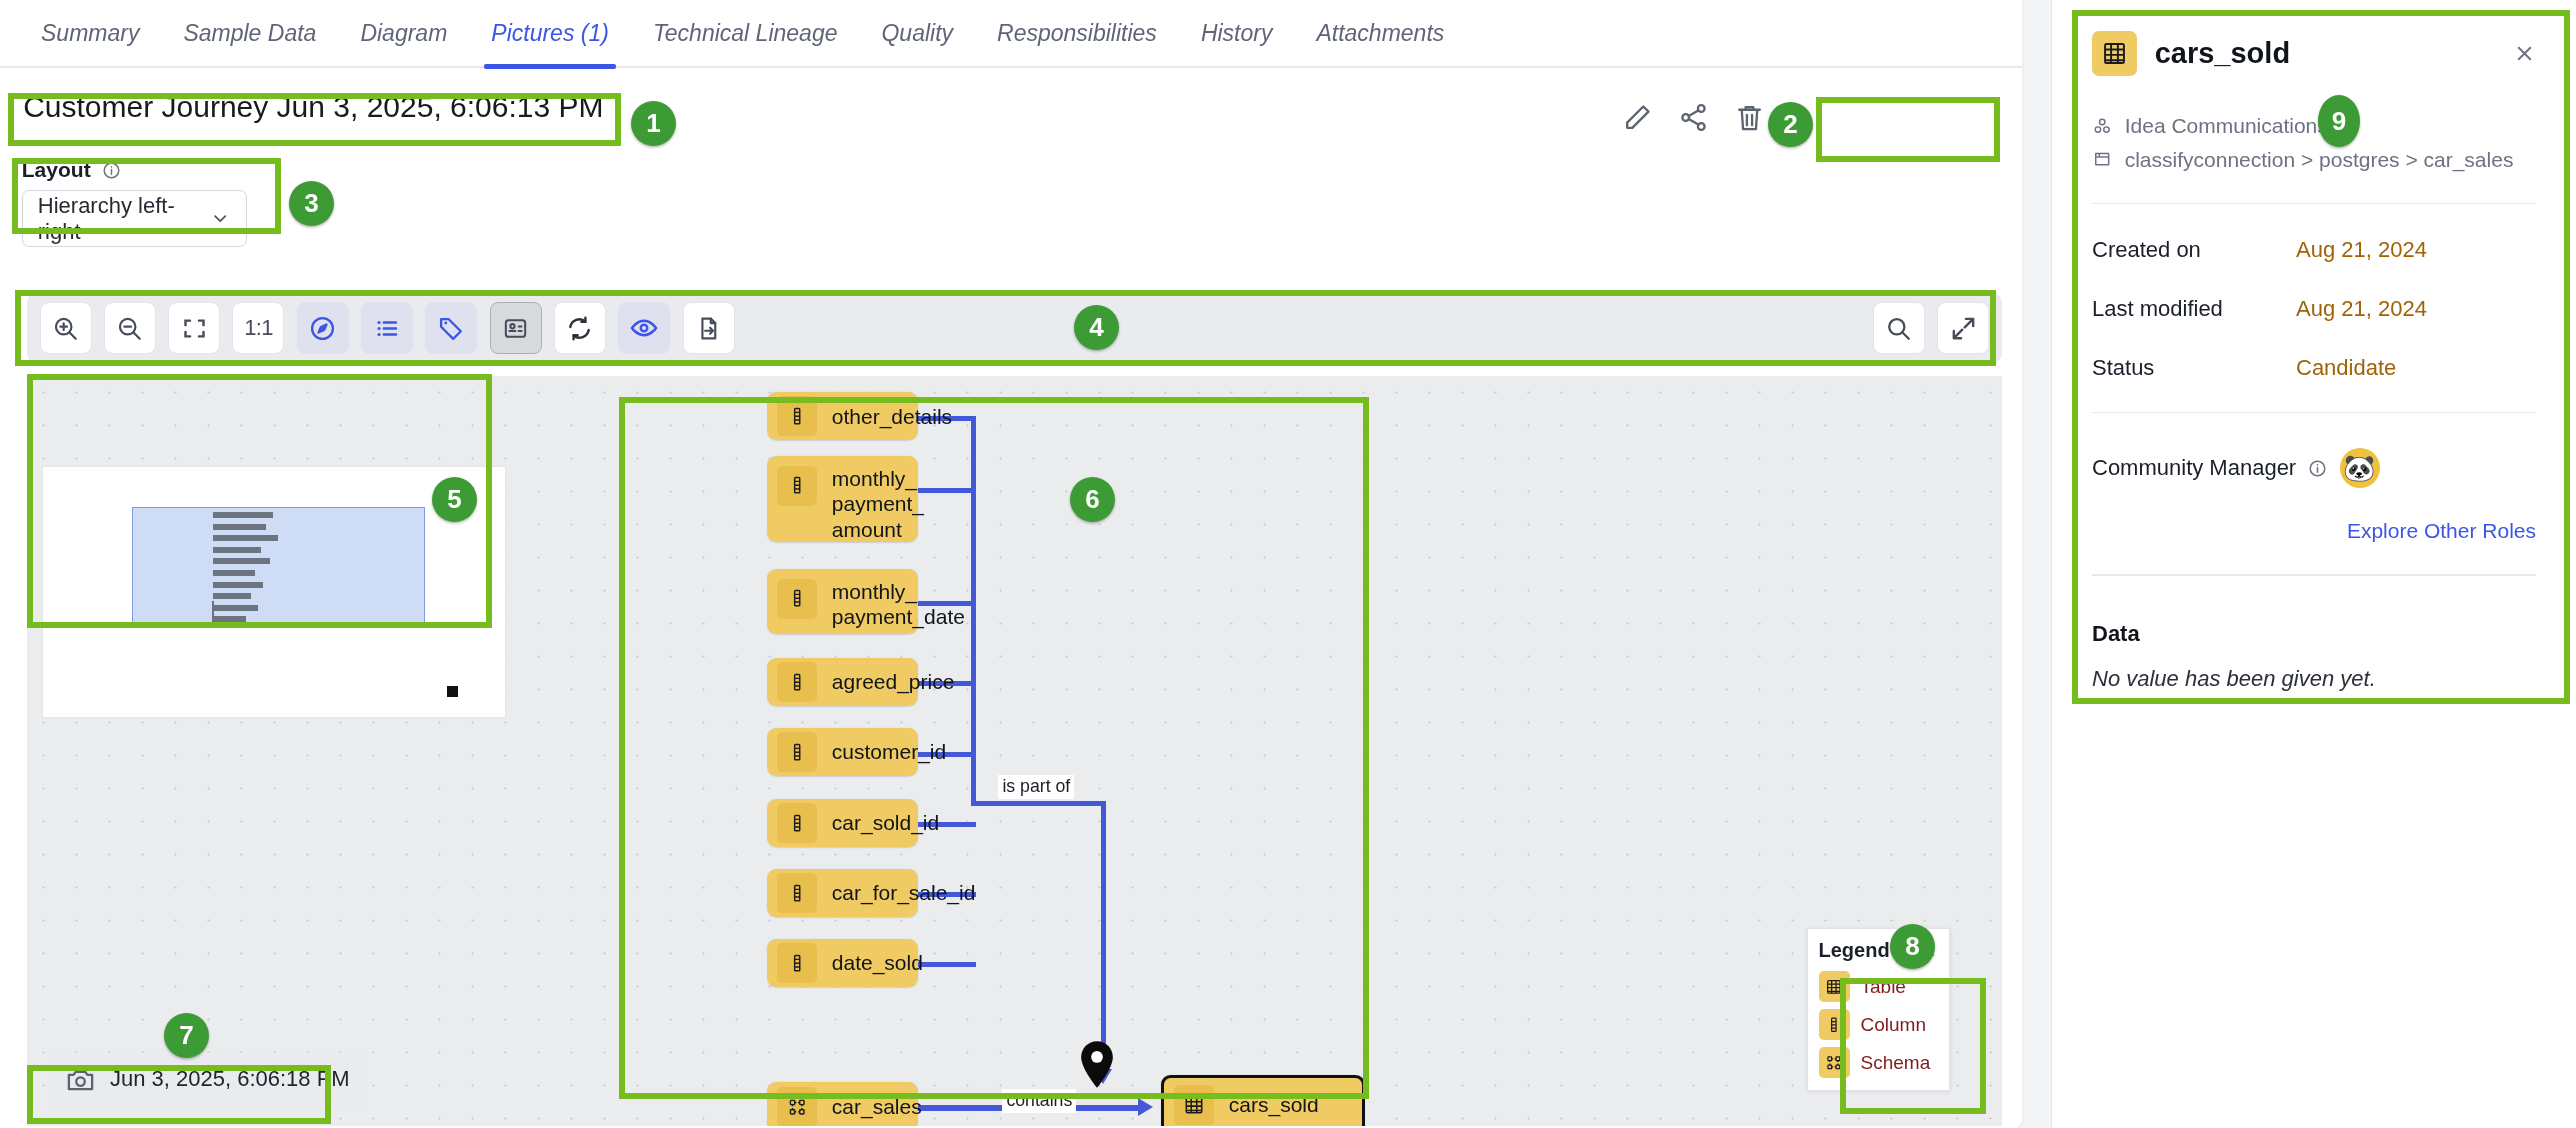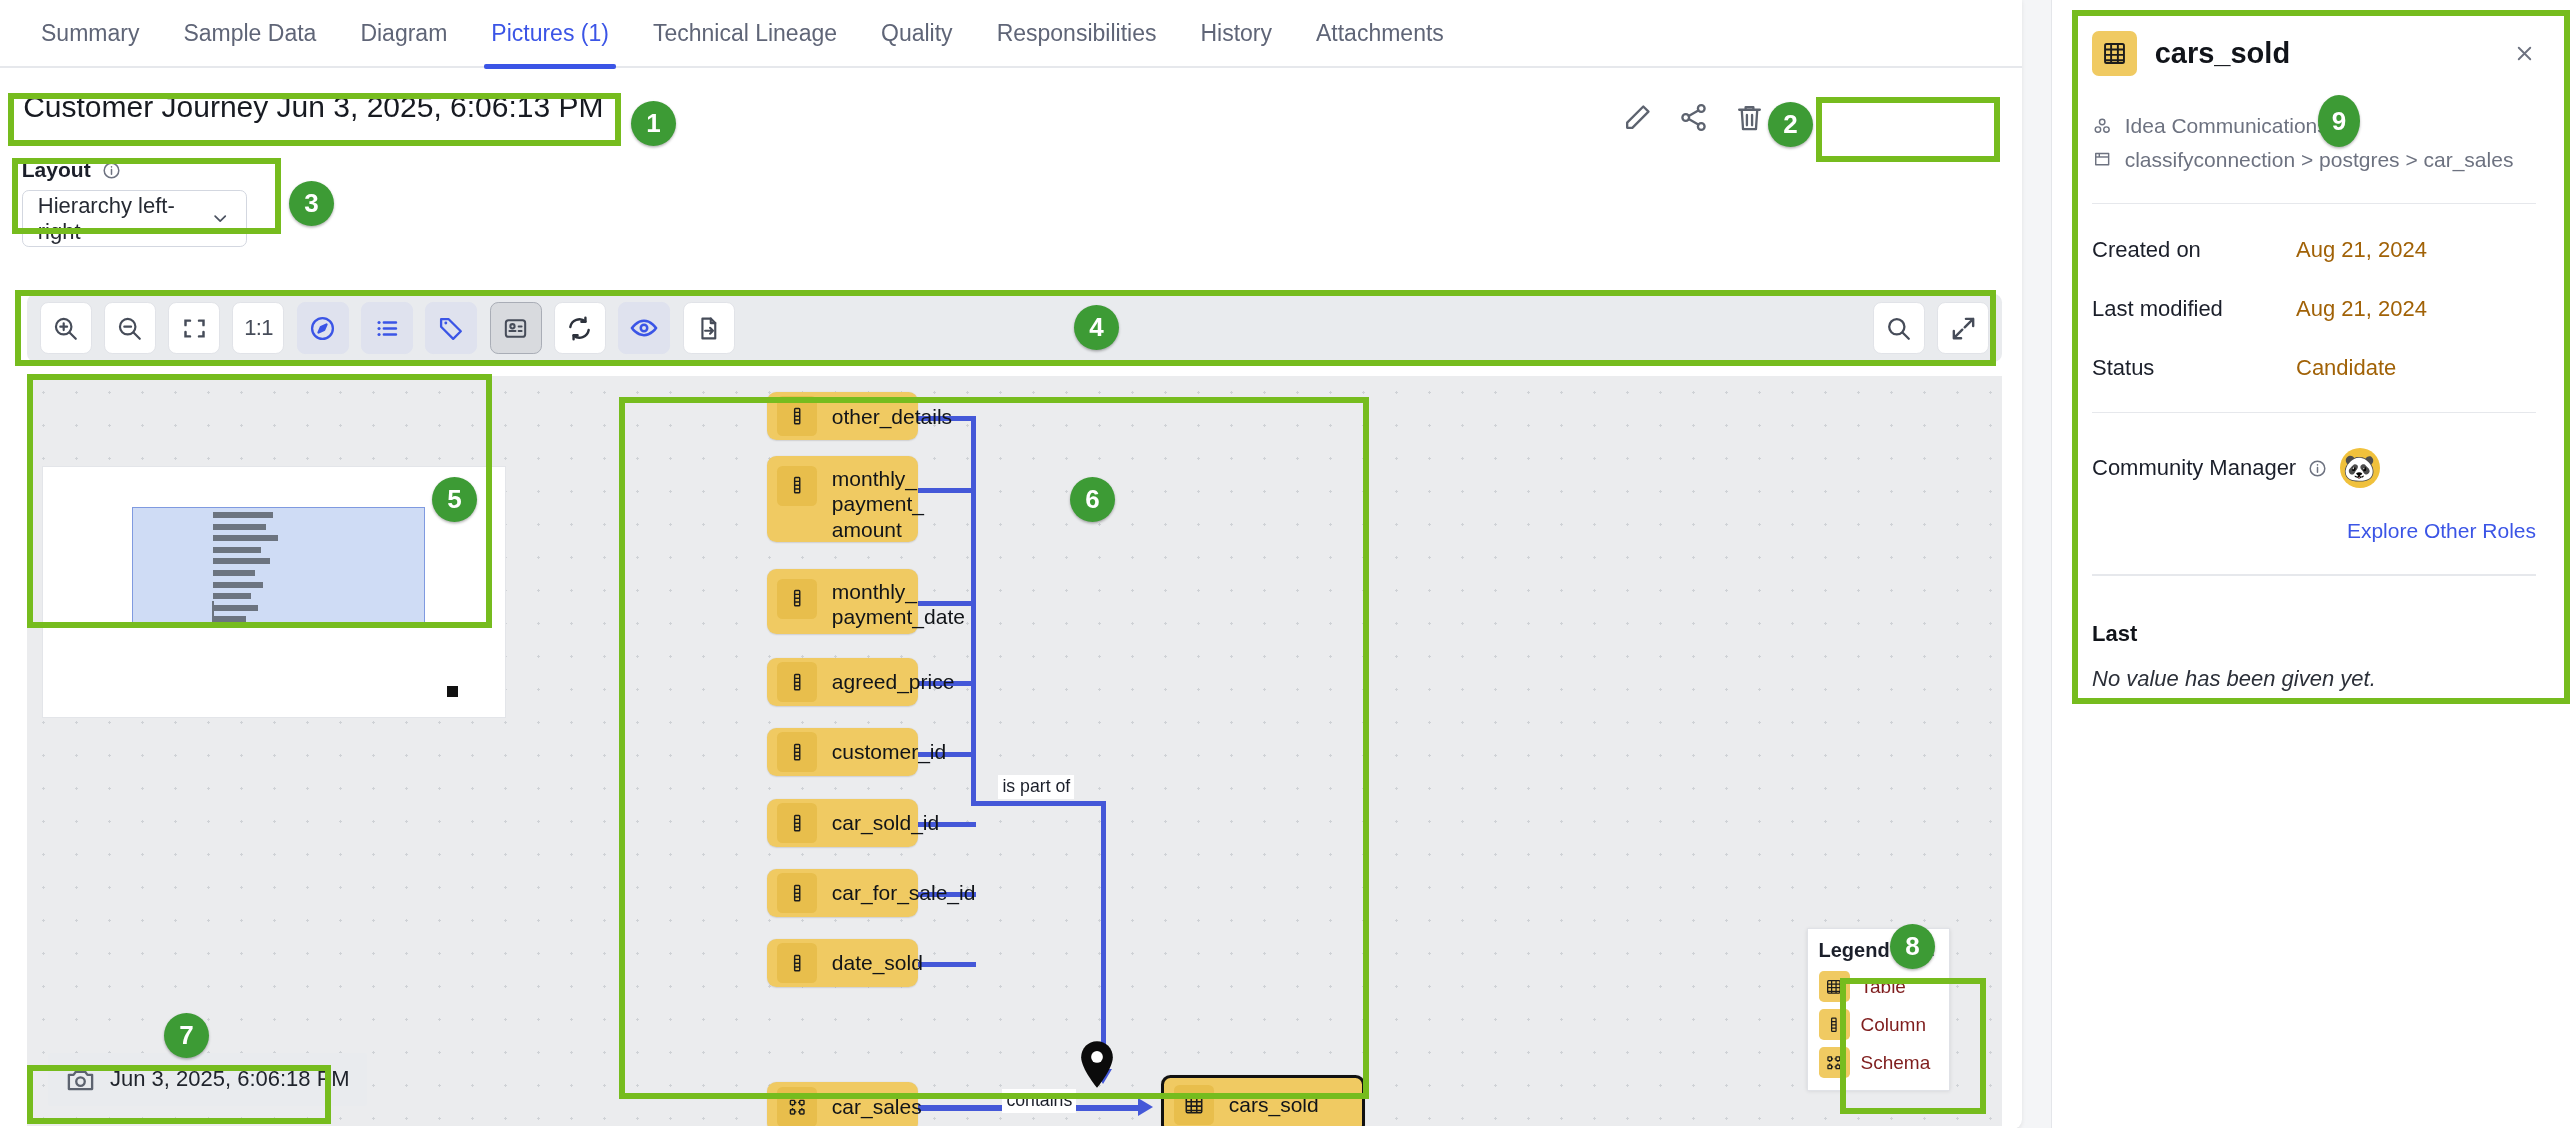--- a/index.html
+++ b/index.html
@@ -22,20 +22,21 @@
   
   .tabbar {
     position: relative; height: 68px; background:#fff;
     border-bottom: 2px solid #e6e8ec;
     display: flex; align-items: center; padding-left: 19px;
   }
   .tab {
     position: relative; height: 68px; display:flex; align-items:center;
     padding: 0 22px; font-size: 23px; color:#5f6577; white-space:nowrap;
     cursor: pointer;
+    font-style: italic;
   }
   .tab.active { color:#3b55e6; font-weight:400; }
   .tab.active::after {
     content:""; position:absolute; left:15px; right:15px; bottom:-2px;
     height:4.8px; background:#3b55e6; border-radius:2px;
   }
 
   
   .title-row { position:relative; margin-top:15px; height:74px; }
   .title-box {
@@ -646,21 +647,21 @@
         </span>
         <span class="avatar">
           <span>🐼</span>
         </span>
       </div>
 
       <div class="explore">Explore Other Roles</div>
 
       <div class="rule"></div>
 
-      <div class="tags-h">Last</div>
+      <div class="tags-h">Data</div>
       <div class="tags-v">No value has been given yet.</div>
     </div>
   </div>
 
   <div class="anno-box" style="left:8.2px;  top:93px;  width:613px;  height:53px;"></div>
   <div class="anno-badge" style="left:631px; top:101px;">1</div>
 
   <div class="anno-box" style="left:1816px; top:97px; width:184px; height:65px;"></div>
   <div class="anno-badge" style="left:1768px; top:102px;">2</div>
 

